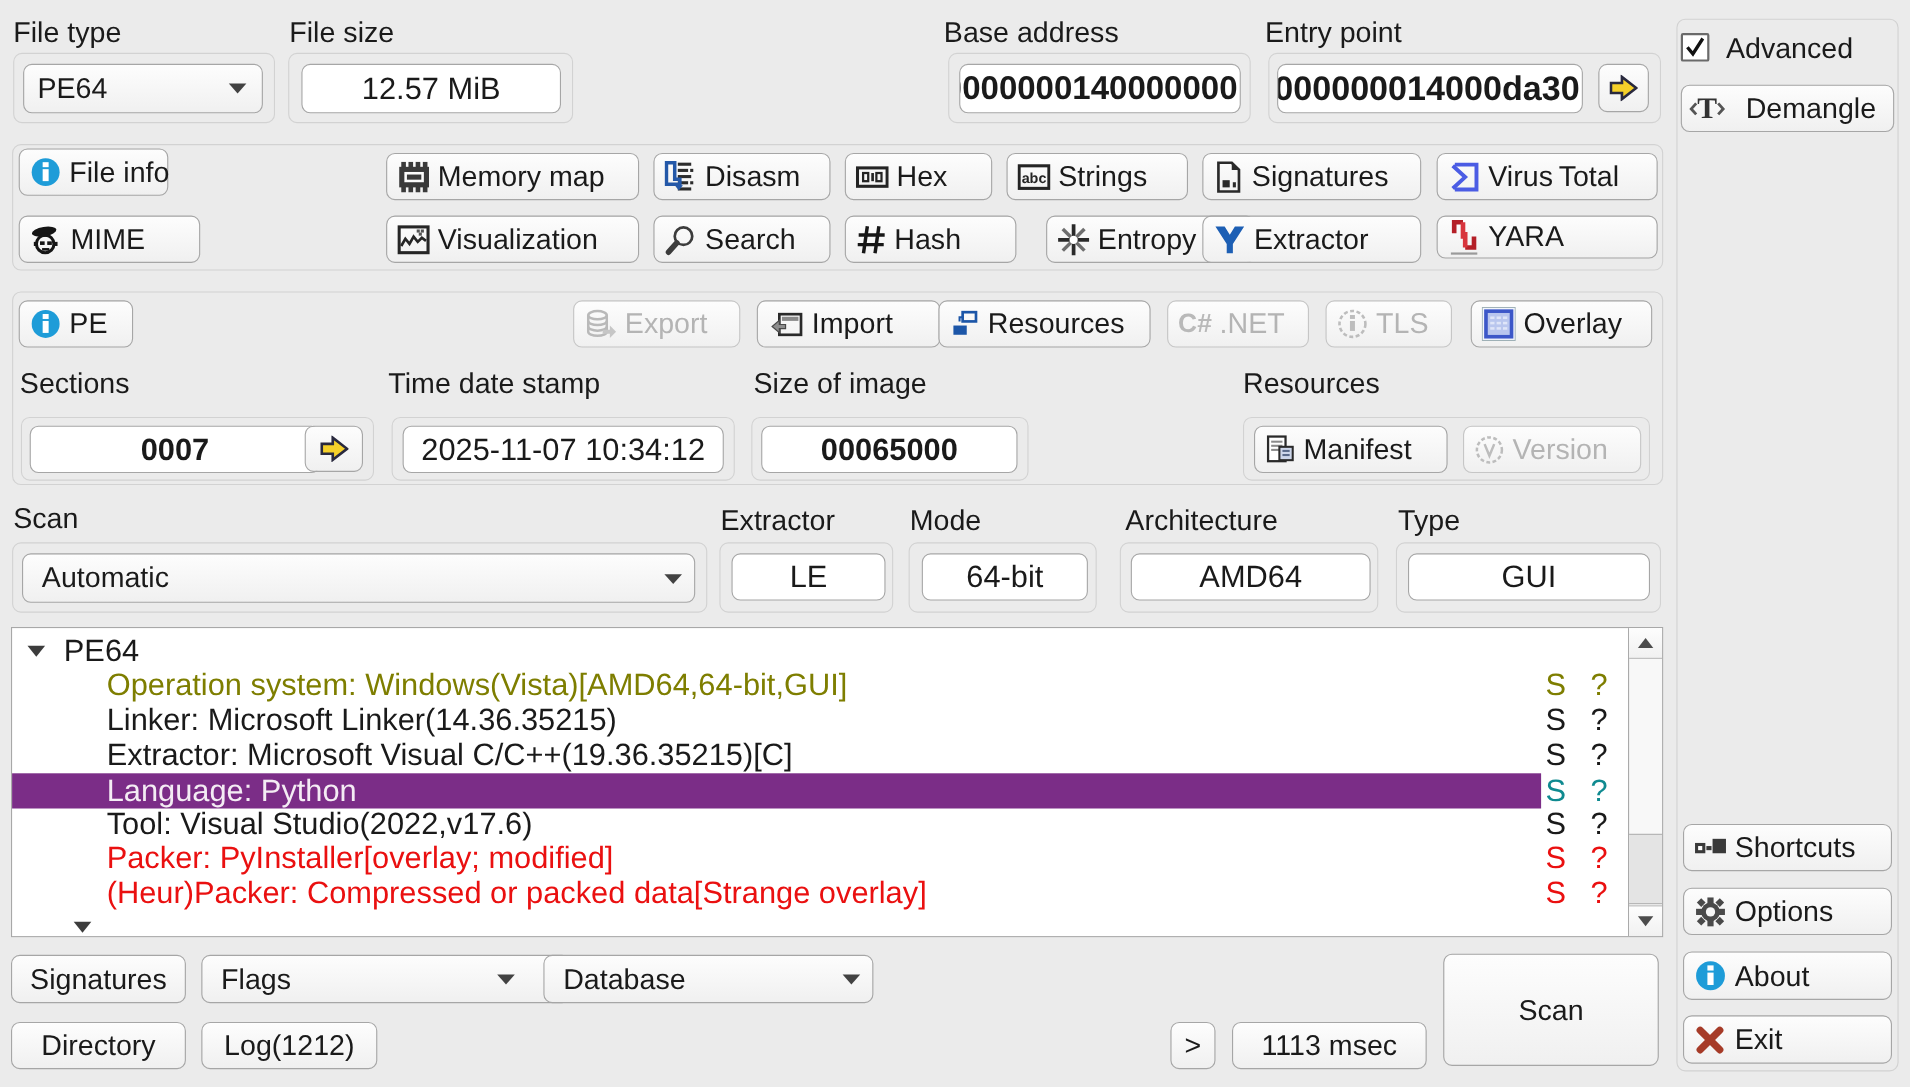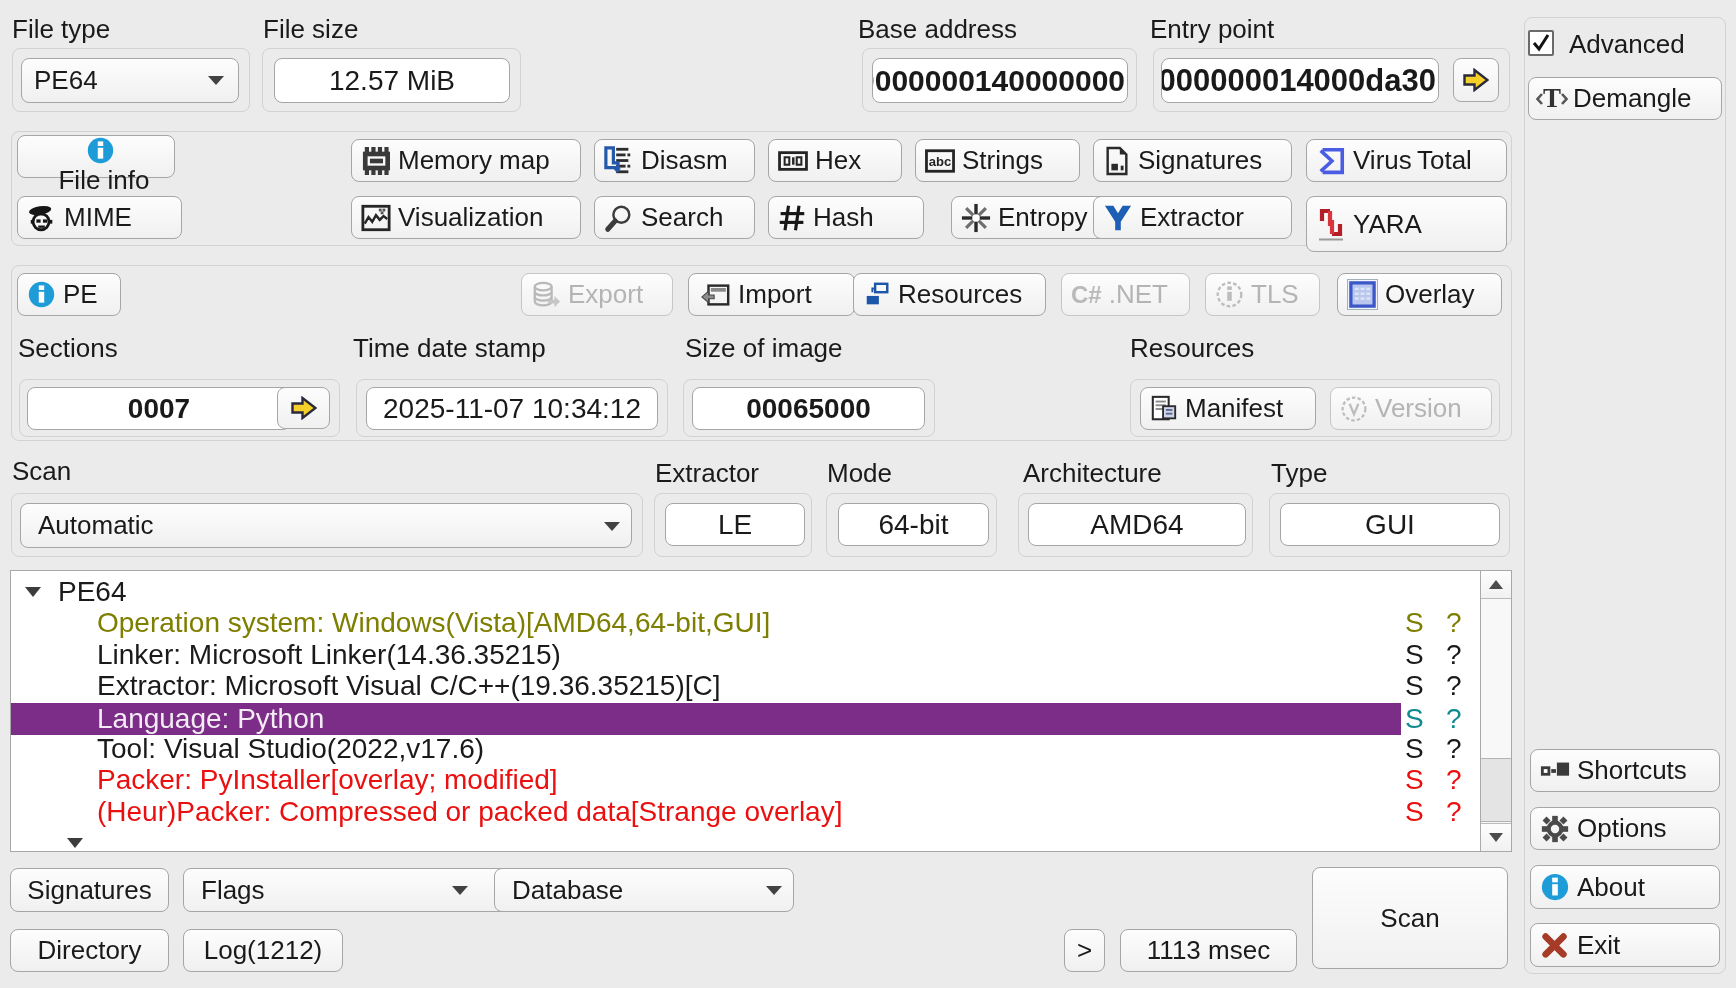--- a/index.html
+++ b/index.html
@@ -38,21 +38,21 @@
 <div class="inp" style="left:1161px; top:58px; width:278px; height:45px; font-weight:bold; font-size:31px; justify-content:flex-end; padding-right:2px;">
     <span>000000014000da30</span>
   </div>
 <div class="btn ctr" style="left:1453px; top:58px; width:46px; height:44px;">
     <svg width="26" height="24" viewBox="0 0 26 24">
       <path d="M1.5 7.5 h10 v-5.5 l13 10 -13 10 v-5.5 h-10 z" fill="#f5d02a" stroke="#29293e" stroke-width="2.4"></path>
     </svg>
   </div>
 
 <div class="gb" style="left:11px; top:131px; width:1501px; height:115px;"></div>
-<div class="btn ic" style="left:17px; top:135px; width:158px; height:43px;flex-direction:column;">
+<div class="btn ic" style="left:17px; top:135px; width:136px; height:43px;">
     <svg class="icon" width="29" height="29" viewBox="0 0 32 32">
       <circle cx="16" cy="16" r="14" fill="#1e9cd8"></circle>
       <rect x="13" y="13" width="6" height="12" fill="#fff"></rect>
       <rect x="13" y="6" width="6" height="5" fill="#fff"></rect>
     </svg>
     <span class="t">File info</span>
   </div>
 <div class="btn ic" style="left:17px; top:196px; width:165px; height:43px;">
     <svg class="icon" width="30" height="30" viewBox="0 0 32 32">
       <ellipse cx="14" cy="8" rx="12" ry="4.5" fill="#161616" transform="rotate(-9 14 8)"></ellipse>
@@ -177,21 +177,21 @@
   </div>
 <div class="btn ic" style="left:1306px; top:139px; width:201px; height:43px;">
     <svg class="icon" width="30" height="30" viewBox="0 0 32 32">
       <g fill="none" stroke="#4b5ce4" stroke-width="3.8">
         <path d="M7 3.9 H28 V28.1 H7"></path>
         <path d="M5 5 L17 16 L5 27"></path>
       </g>
     </svg>
     <span class="t">Virus Total</span>
   </div>
-<div class="btn ic" style="left:1306px; top:196px; width:201px; height:56px;">
+<div class="btn ic" style="left:1306px; top:196px; width:201px; height:39px;">
     <svg class="icon" width="30" height="33" viewBox="0 0 30 33">
       <g fill="none">
         <path d="M14 3 H6 V13" stroke="#b41f27" stroke-width="4.2"></path>
         <path d="M14 3 V18" stroke="#d8353d" stroke-width="4.2"></path>
         <path d="M16 26 H24 V16" stroke="#b41f27" stroke-width="4.2"></path>
         <path d="M16 26 V12" stroke="#d8353d" stroke-width="4.2"></path>
       </g>
       <rect x="3" y="30.5" width="24" height="2" fill="#9a9a9a"></rect>
     </svg>
     <span class="t">YARA</span>
@@ -371,21 +371,21 @@
       <path d="M4 11 L9 17 L18 3" stroke="#111" stroke-width="3" fill="none"></path>
     </svg>
 </div>
 <div class="lbl" style="left:1569px; top:29px;">Advanced</div>
 <div class="btn" style="left:1528px; top:77px; width:194px; height:43px; padding-left:6px;">
     <svg class="icon" width="34" height="30" viewBox="0 0 34 30">
       <text x="17" y="23" font-family="Liberation Serif" font-size="27" font-weight="bold" text-anchor="middle" fill="#333">T</text>
       <path d="M7 10 L2.5 15 L7 20" stroke="#555" stroke-width="2.6" fill="none"></path>
       <path d="M27 10 L31.5 15 L27 20" stroke="#555" stroke-width="2.6" fill="none"></path>
     </svg>
-    <span class="t" style="margin-left:4px;">Demangle</span>
+    <span class="t" style="margin-left:18px;">Demangle</span>
   </div>
 
 <div class="btn ic" style="left:1530px; top:749px; width:190px; height:43px;">
     <svg class="icon" width="30" height="30" viewBox="0 0 32 32">
       <rect x="1" y="11" width="10" height="10" fill="#3a3a3a"></rect>
       <rect x="4" y="14" width="4" height="4" fill="#fff"></rect>
       <rect x="12" y="14" width="5" height="4" fill="#3a3a3a"></rect>
       <rect x="18" y="7" width="13" height="14" fill="#3a3a3a"></rect>
     </svg>
     <span class="t">Shortcuts</span>

